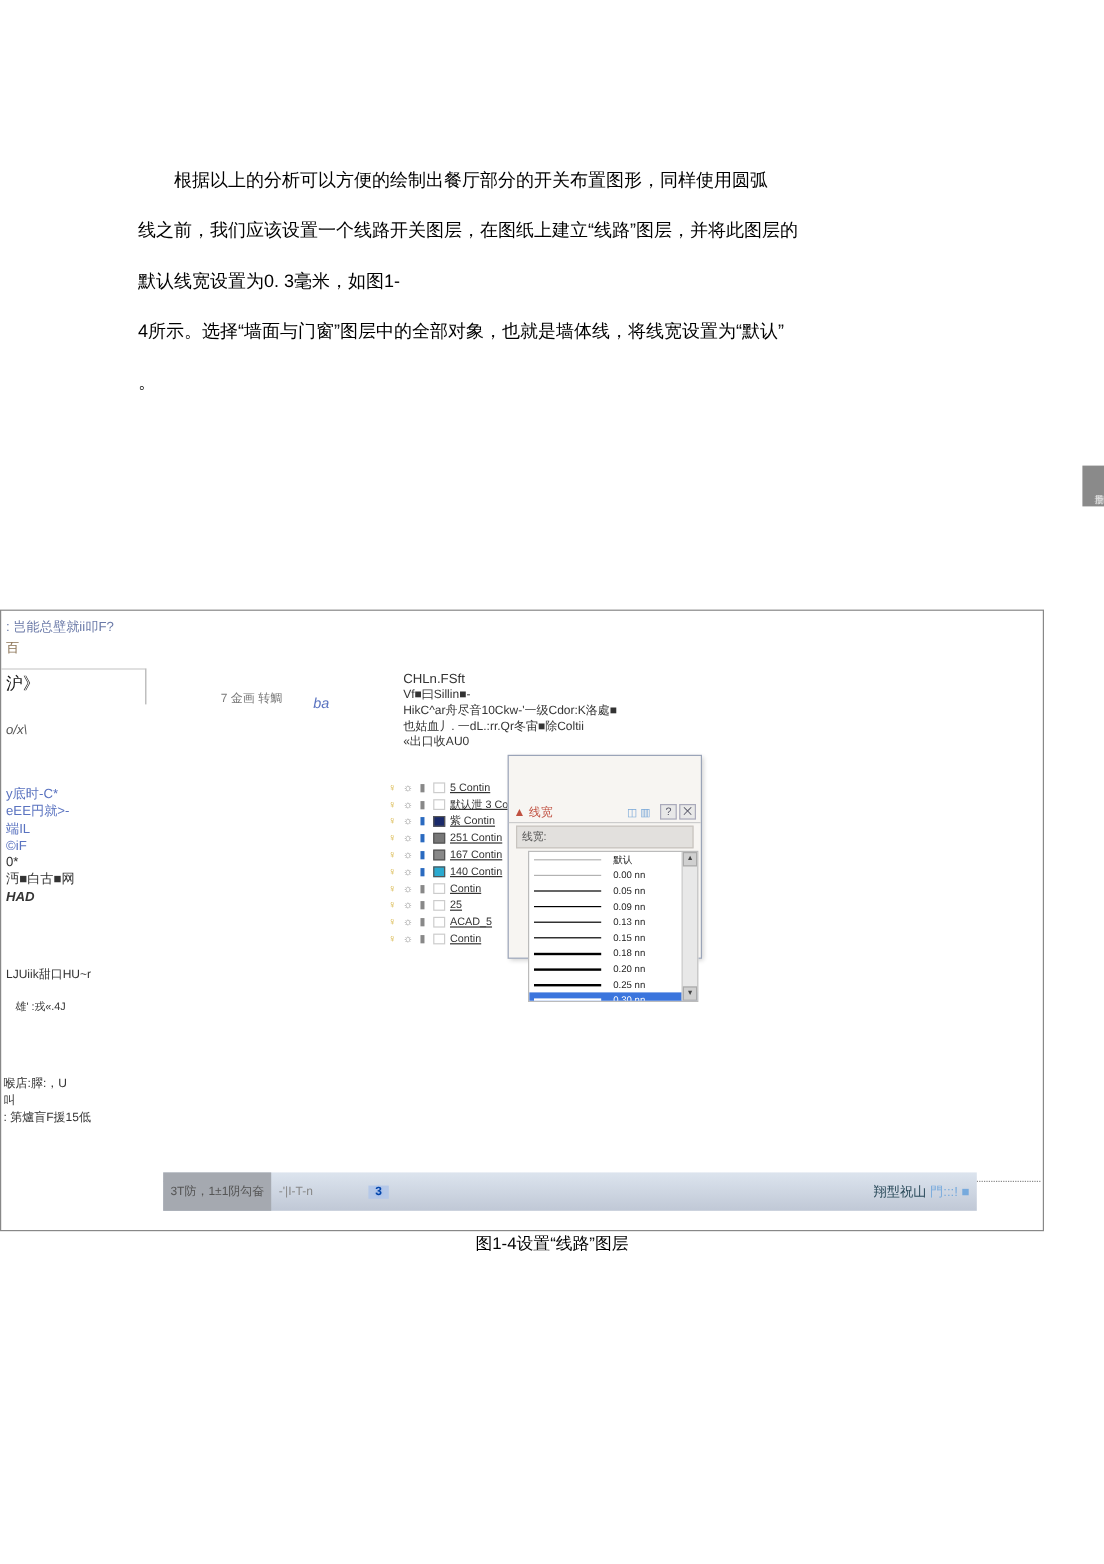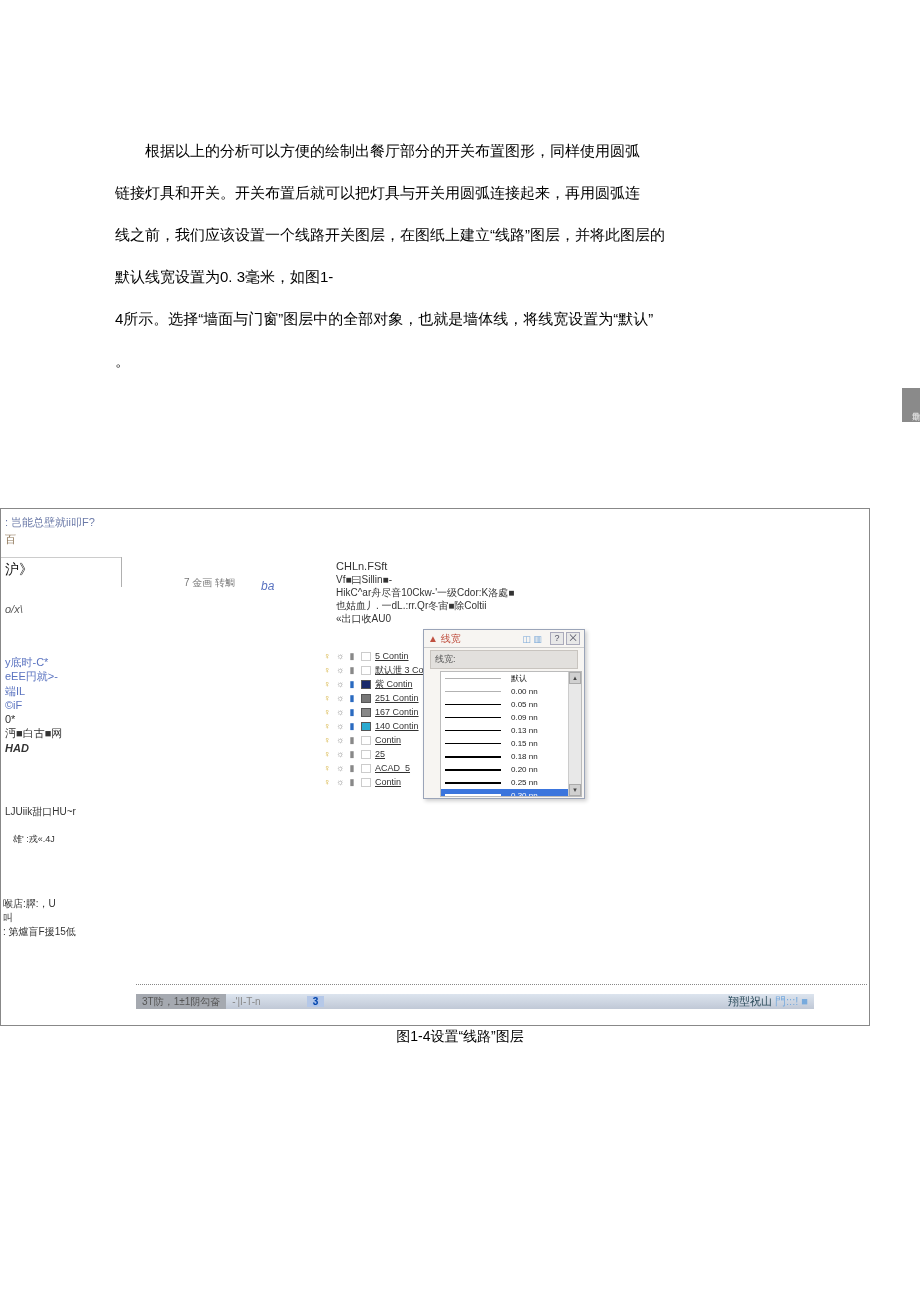--- a/index.html
+++ b/index.html
@@ -139,20 +139,21 @@
       box-shadow: 2px 2px 4px rgba(0,0,0,0.2);
       font-size: 9px;
     }
     .popup-header {
       display: flex;
       align-items: center;
       justify-content: space-between;
       height: 18px;
       padding: 0 4px;
       border-bottom: 1px solid #ccc;
+      margin-top: 38px;
     }
     .popup-header .ptitle { color: #c05040; font-size: 10px; }
     .popup-header .pbtns { display: flex; gap: 2px; }
     .pbtn {
       width: 14px; height: 13px;
       border: 1px solid #aab;
       background: #e8e8e8;
       font-size: 9px;
       text-align: center;
       line-height: 11px;
@@ -224,21 +225,21 @@
       bottom: 24px;
       left: 135px;
       right: 2px;
       border-top: 1px dotted #888;
     }
     .status-bar {
       position: absolute;
       bottom: 0;
       left: 135px;
       right: 55px;
-      height: 15px;
+      height: 32px;
       background: linear-gradient(#dce4ee, #c0c8d6);
       display: flex;
       align-items: center;
       font-size: 10px;
       color: #333;
     }
     .status-left {
       background: #a5a9b0;
       color: #555;
       padding: 0 6px;
@@ -271,21 +272,20 @@
       font-size: 14px;
       color: #000;
       font-family: "SimSun", sans-serif;
     }
   </style>
 </head>
 <body>
 
 <div class="main-text">
   <p class="indent">根据以上的分析可以方便的绘制出餐厅部分的开关布置图形，同样使用圆弧</p>
-  <p>链接灯具和开关。开关布置后就可以把灯具与开关用圆弧连接起来，再用圆弧连</p>
   <p>线之前，我们应该设置一个线路开关图层，在图纸上建立“线路”图层，并将此图层的</p>
   <p>默认线宽设置为0. 3毫米，如图1-</p>
   <p>4所示。选择“墙面与门窗”图层中的全部对象，也就是墙体线，将线宽设置为“默认”</p>
   <p>。</p>
 </div>
 
 <div class="side-tab">期目予</div>
 
 <div class="app-window">
   <div class="app-top">

